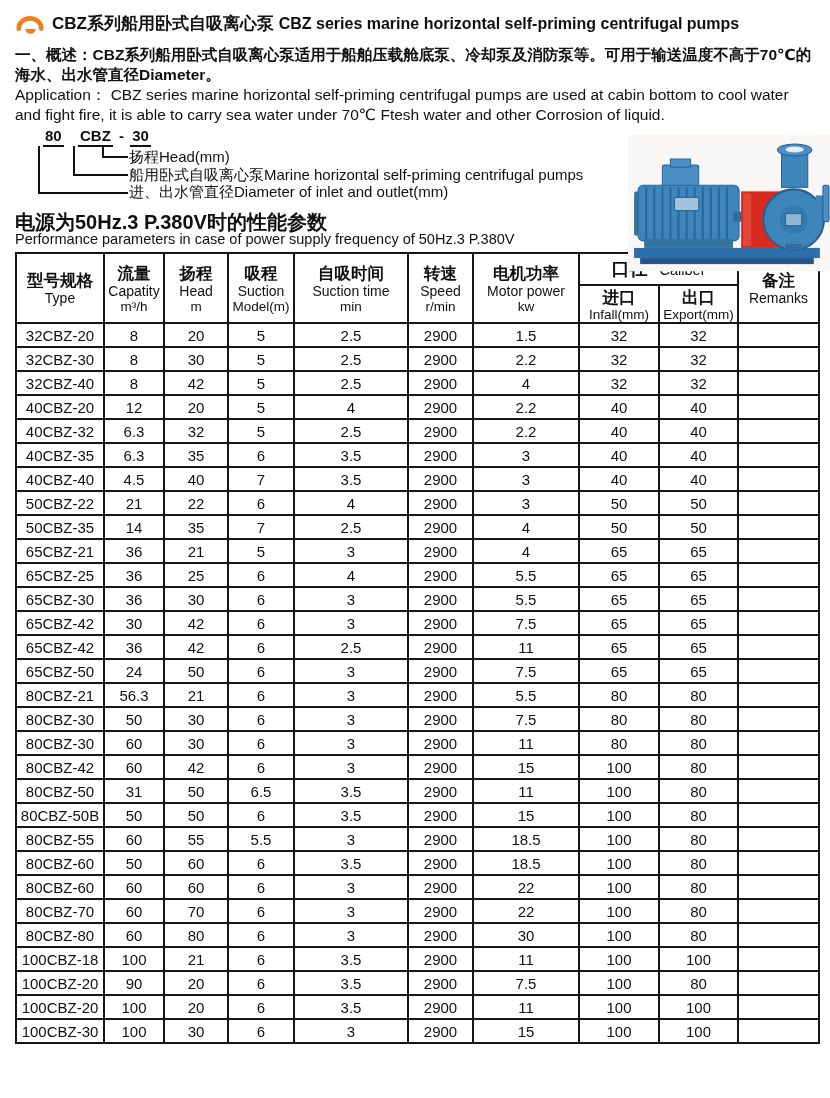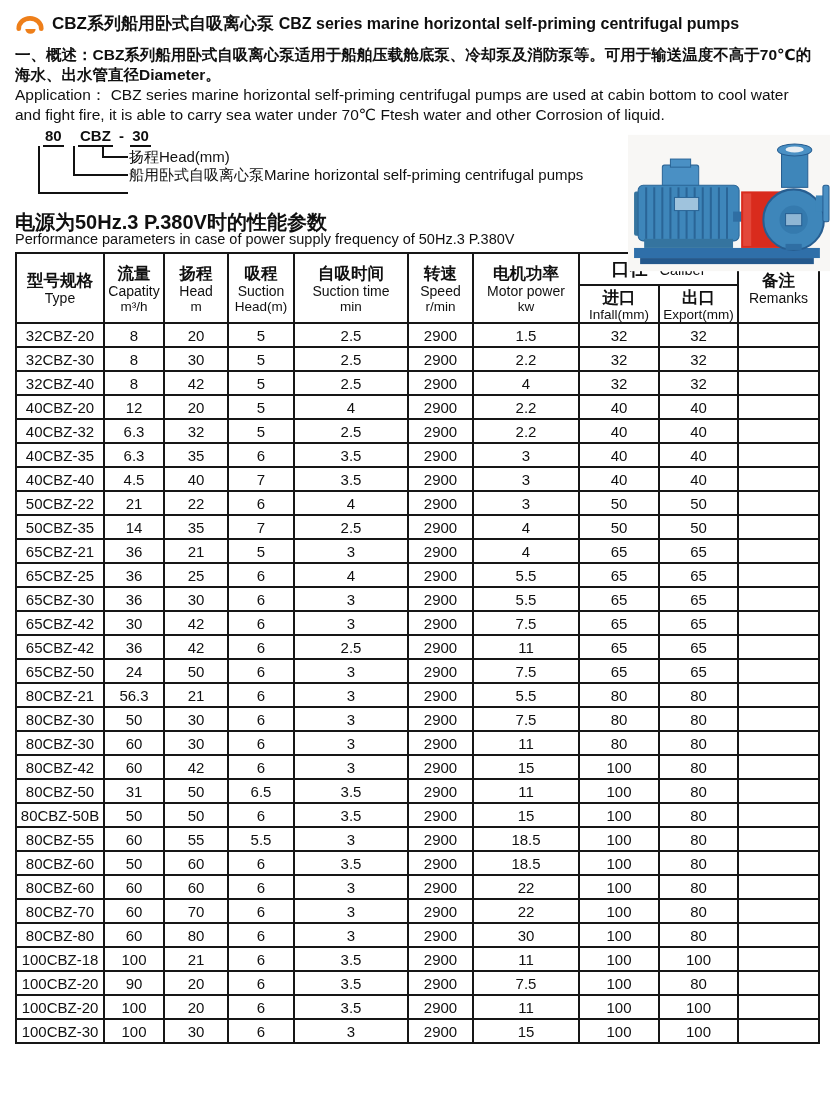--- a/index.html
+++ b/index.html
@@ -76,20 +76,21 @@
       <span style="width:6px;"></span>
       <span class="u">CBZ</span>
       <span class="dash">-</span>
       <span class="u">30</span>
     </div>
     <div class="conn c1"></div>
     <div class="conn c2"></div>
     <div class="conn c3"></div>
     <span class="dlabel l1">扬程Head(mm)</span>
     <span class="dlabel l2">船用卧式自吸离心泵Marine horizontal self-priming centrifugal pumps</span>
+    <span class="dlabel l3">进、出水管直径Diameter of inlet and outlet(mm)</span>
   </div>
 
   <p class="perf-sub-cn">电源为50Hz.3 P.380V时的性能参数</p>
   <p class="perf-sub-en">Performance parameters in case of power supply frequency of 50Hz.3 P.380V</p>
 
   <svg class="pump-photo" viewBox="0 0 200 135">
     <rect x="0" y="0" width="200" height="135" fill="#f8f7f5"></rect>
 
     <rect x="6" y="112" width="184" height="10" fill="#2f6fa9"></rect>
     <rect x="12" y="122" width="172" height="6" fill="#24588c"></rect>
@@ -154,21 +155,21 @@
           <span class="hunit">m³/h</span>
         </th>
         <th rowspan="2">
           <span class="hcn">扬程</span>
           <span class="hen">Head</span>
           <span class="hunit">m</span>
         </th>
         <th rowspan="2">
           <span class="hcn">吸程</span>
           <span class="hen">Suction</span>
-          <span class="hunit">Head(m)</span>
+          <span class="hunit">Model(m)</span>
         </th>
         <th rowspan="2">
           <span class="hcn">自吸时间</span>
           <span class="hen">Suction time</span>
           <span class="hunit">min</span>
         </th>
         <th rowspan="2">
           <span class="hcn">转速</span>
           <span class="hen">Speed</span>
           <span class="hunit">r/min</span>

